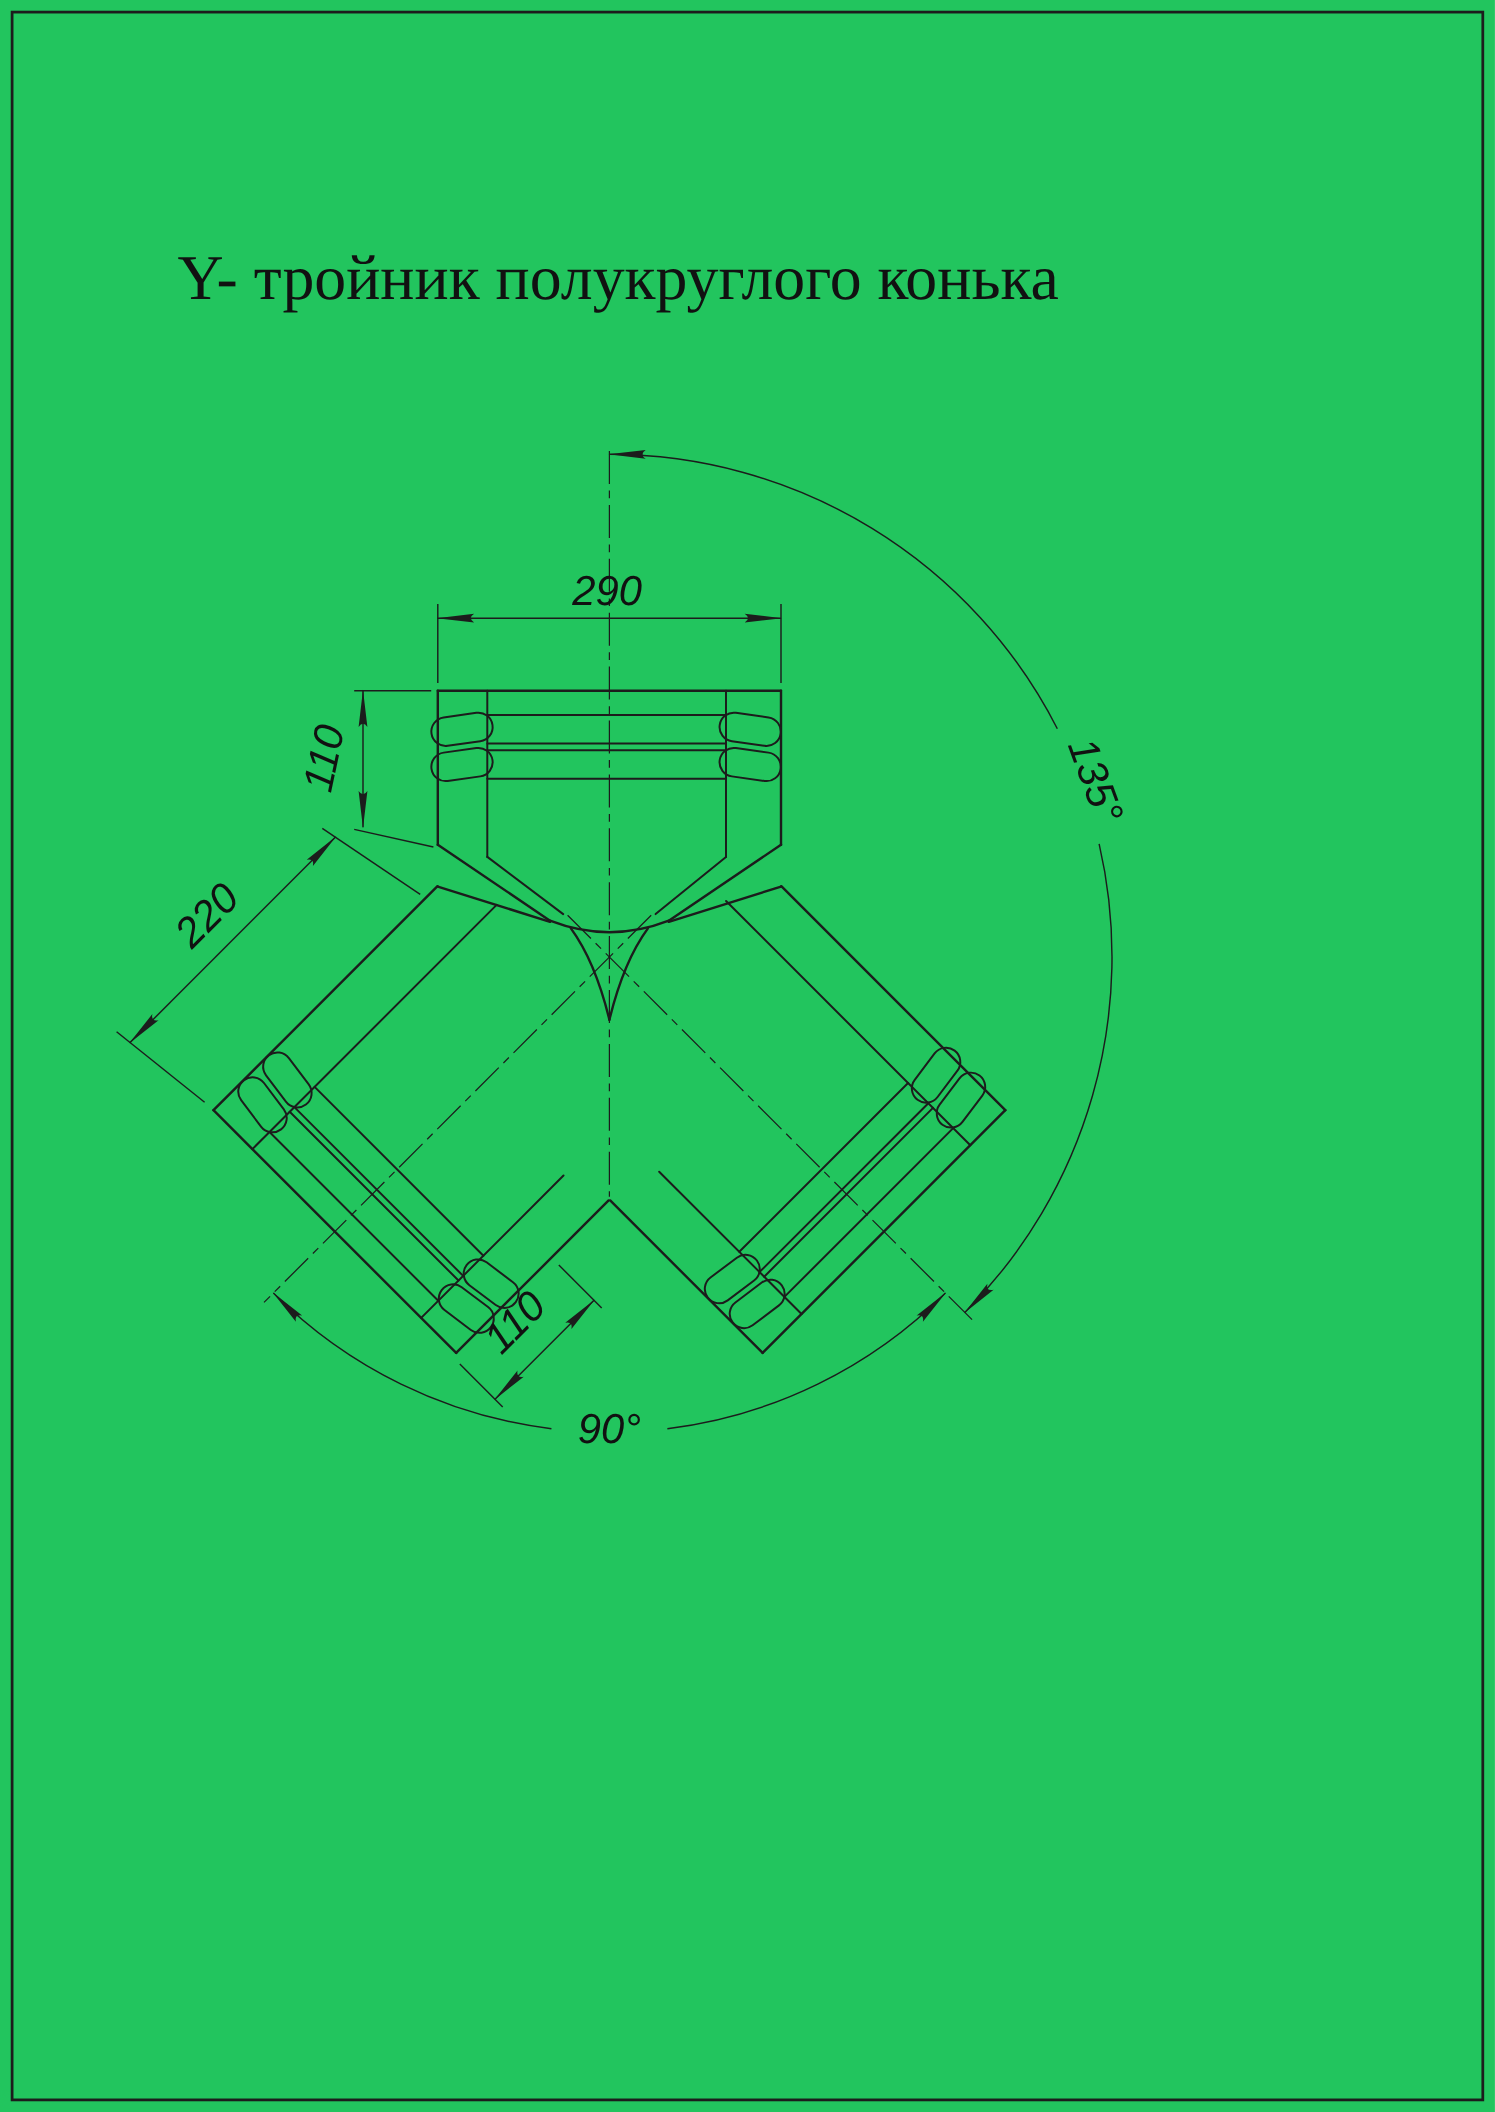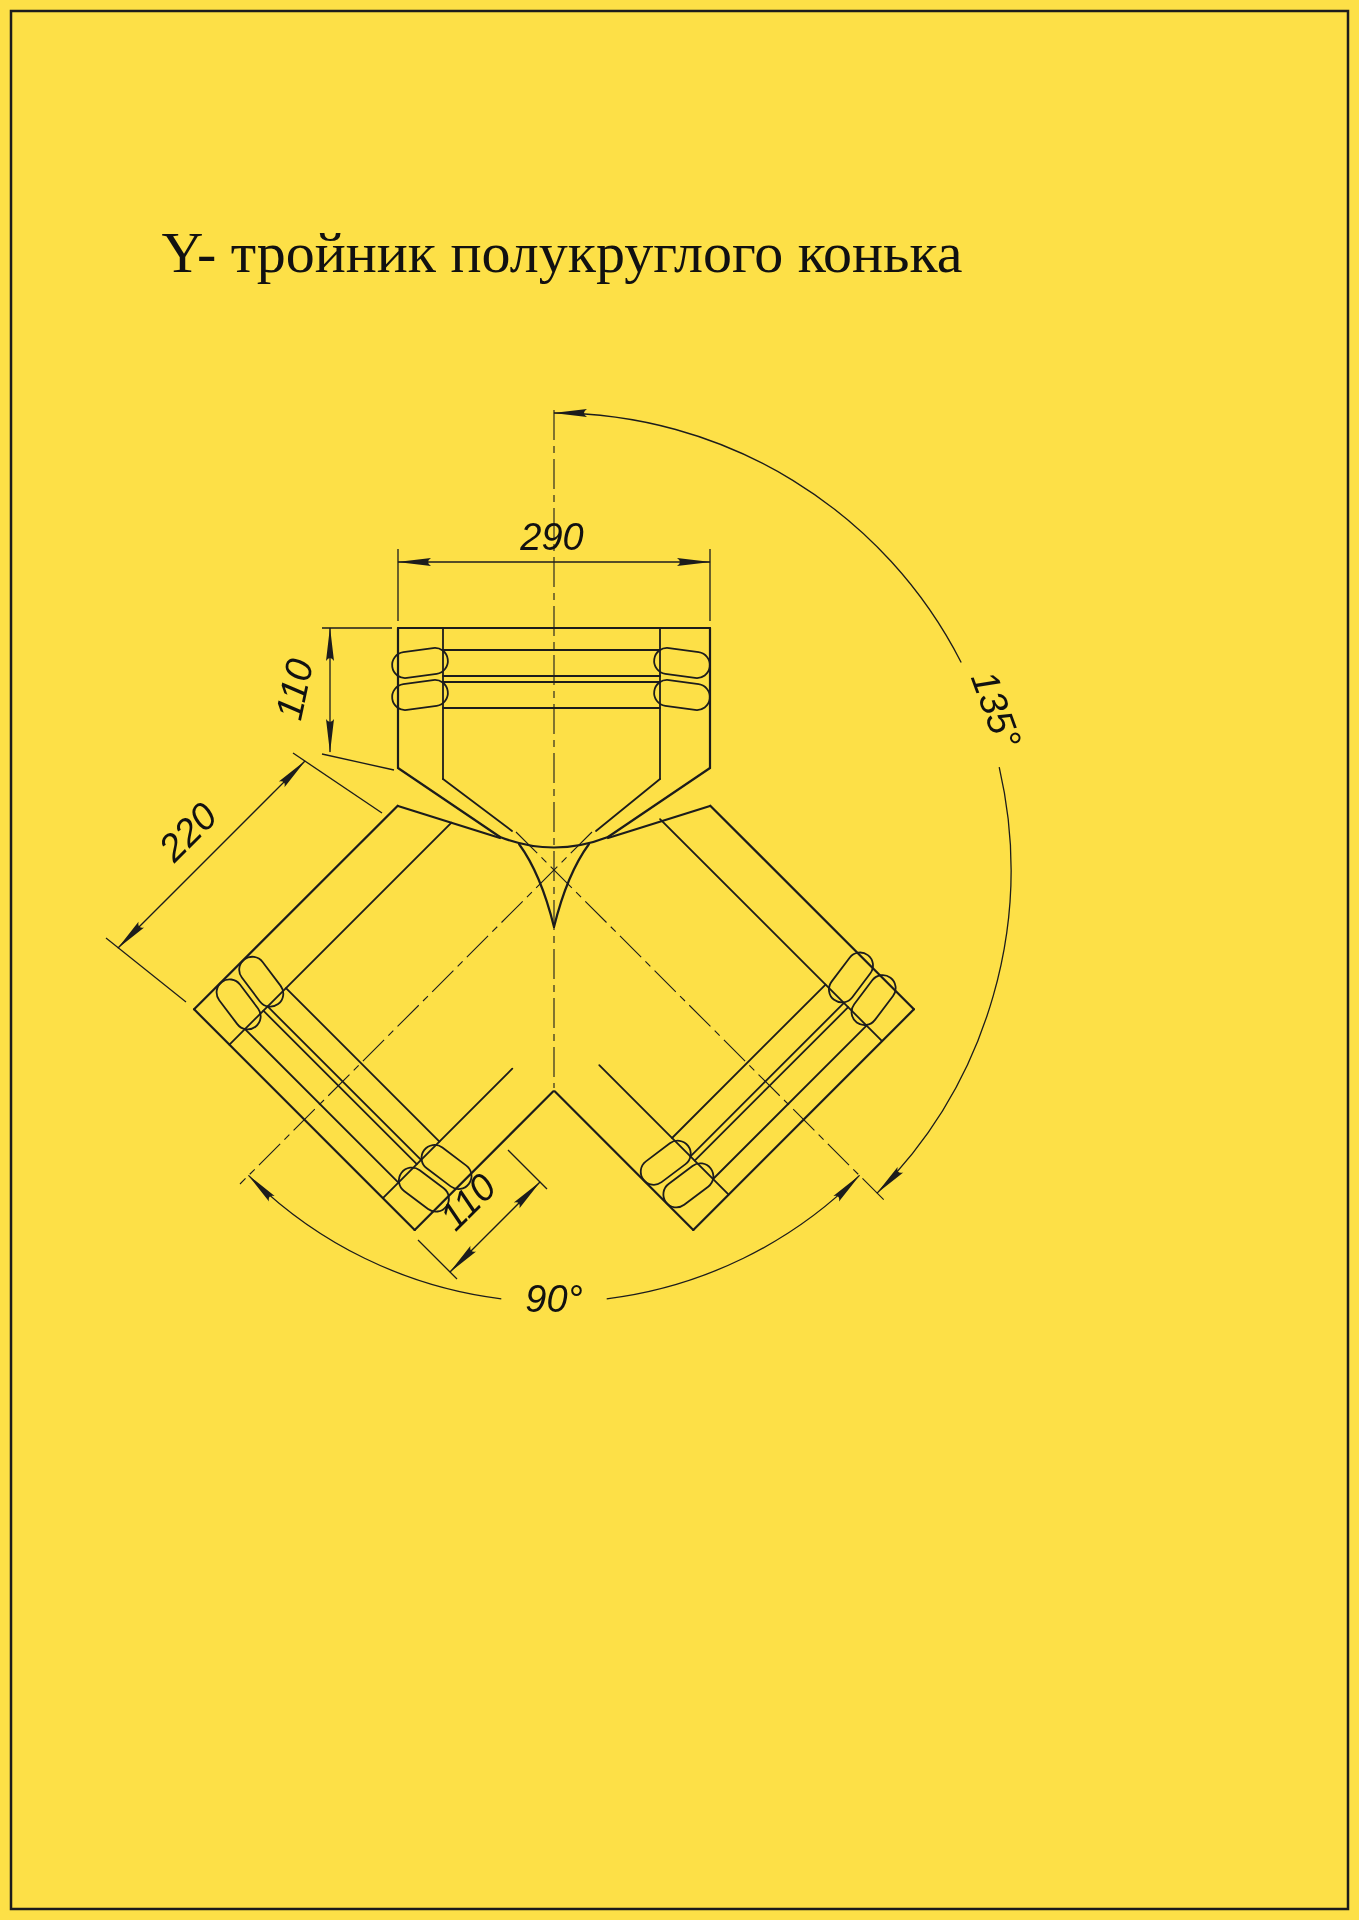--- a/index.html
+++ b/index.html
@@ -1,19 +1,19 @@
 <!DOCTYPE html>
 <html><head>
 <meta charset="utf-8">
 <style>
   html,body{margin:0;padding:0;background:#e8e8e8;}
   .page{
     position:relative;
     width:1359px;height:1920px;
-    background:#fde047;
+    background:#22c55e;
     font-family:"Liberation Sans",sans-serif;
   }
   svg{display:block;}
   .thick{stroke:#1c1c1c;stroke-width:2.2;fill:none;stroke-linecap:round;}
   .med{stroke:#1c1c1c;stroke-width:1.8;fill:none;stroke-linecap:round;}
   .thin{stroke:#1c1c1c;stroke-width:1.3;fill:none;}
   .center{stroke:#1c1c1c;stroke-width:1.1;fill:none;stroke-dasharray:30 6 7 6;}
   .dimtext{
     font-family:"Liberation Sans",sans-serif;
     font-style:italic;

